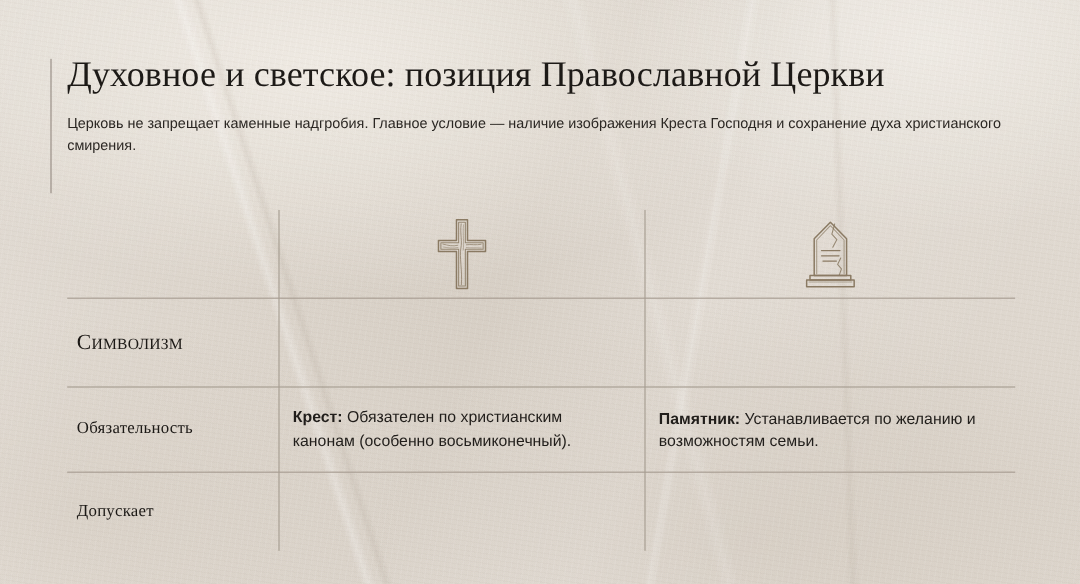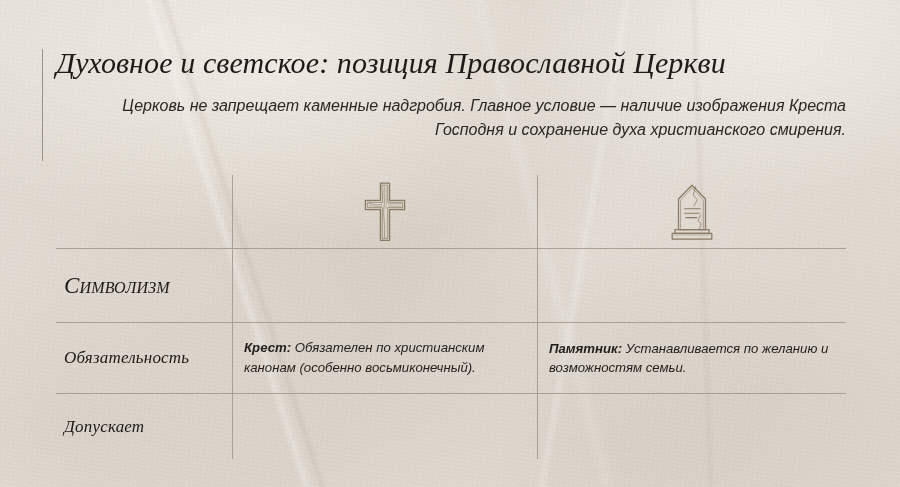--- a/index.html
+++ b/index.html
@@ -24,21 +24,20 @@
     box-sizing: border-box;
     background-color: #e1dad1;
     background-image:
       radial-gradient(ellipse 620px 300px at 30% 12%, rgba(255,252,246,0.55) 0%, rgba(255,252,246,0.0) 62%),
       radial-gradient(ellipse 420px 260px at 86% 8%, rgba(255,253,248,0.42) 0%, rgba(255,253,248,0) 60%),
       radial-gradient(ellipse 500px 300px at 70% 92%, rgba(196,185,172,0.30) 0%, rgba(196,185,172,0) 65%),
       radial-gradient(ellipse 380px 240px at 8% 88%, rgba(199,188,175,0.28) 0%, rgba(199,188,175,0) 70%),
       linear-gradient(115deg, rgba(255,255,255,0.16) 0%, rgba(255,255,255,0) 24%, rgba(170,158,144,0.10) 47%, rgba(255,255,255,0.12) 63%, rgba(255,255,255,0) 85%),
       linear-gradient(197deg, rgba(255,255,255,0.10) 0%, rgba(160,148,134,0.07) 55%, rgba(255,255,255,0.08) 100%);
     overflow: hidden;
-    font-style: italic;
   }
   
   #slide::before {
     content: "";
     position: absolute;
     inset: 0;
     pointer-events: none;
     background-image:
       linear-gradient(72deg, rgba(255,255,255,0) 28.4%, rgba(255,255,255,0.30) 29.0%, rgba(255,255,255,0) 29.7%),
       linear-gradient(72deg, rgba(163,151,137,0) 30.0%, rgba(163,151,137,0.16) 30.45%, rgba(163,151,137,0) 31.0%),
@@ -80,25 +79,24 @@
     font-size: 30px;
     line-height: 1.12;
     font-weight: 400;
     color: #1d1a17;
     letter-spacing: .1px;
     white-space: nowrap;
   }
   #subtitle {
     margin: 14px 0 0 0;
     font-family: "Liberation Sans", sans-serif;
-    font-size: 16px;
+    font-size: 12px;
     line-height: 1.52;
     color: #2b2723;
     max-width: 790px;
-    text-align: right;
   }
 
   
   #table {
     position: absolute;
     left: 56px;
     top: 175px;
     width: 790px;
     height: 284px;
   }
@@ -158,27 +156,27 @@
     left: 0;
     width: 176px;
     height: 100%;
     display: flex;
     align-items: center;
     box-sizing: border-box;
     padding-left: 8px;
   }
   .cat-label {
     font-family: "Liberation Serif", "DejaVu Serif", serif;
-    font-size: 17px;
+    font-size: 14px;
     font-weight: 400;
     color: #1c1916;
     line-height: 1.12;
     letter-spacing: .2px;
   }
-  .cat-label.smallcaps { font-variant: small-caps; font-size: 23px; }
+  .cat-label.smallcaps { font-variant: small-caps; font-size: 18px; }
 
   .val-cell {
     position: absolute;
     height: 100%;
     display: flex;
     align-items: center;
     box-sizing: border-box;
   }
   .val-cell.left  { left: 176px; width: 305px; padding: 0 18px 0 12px; }
   .val-cell.right { left: 481px; width: 309px; padding: 0 14px 0 12px; }

